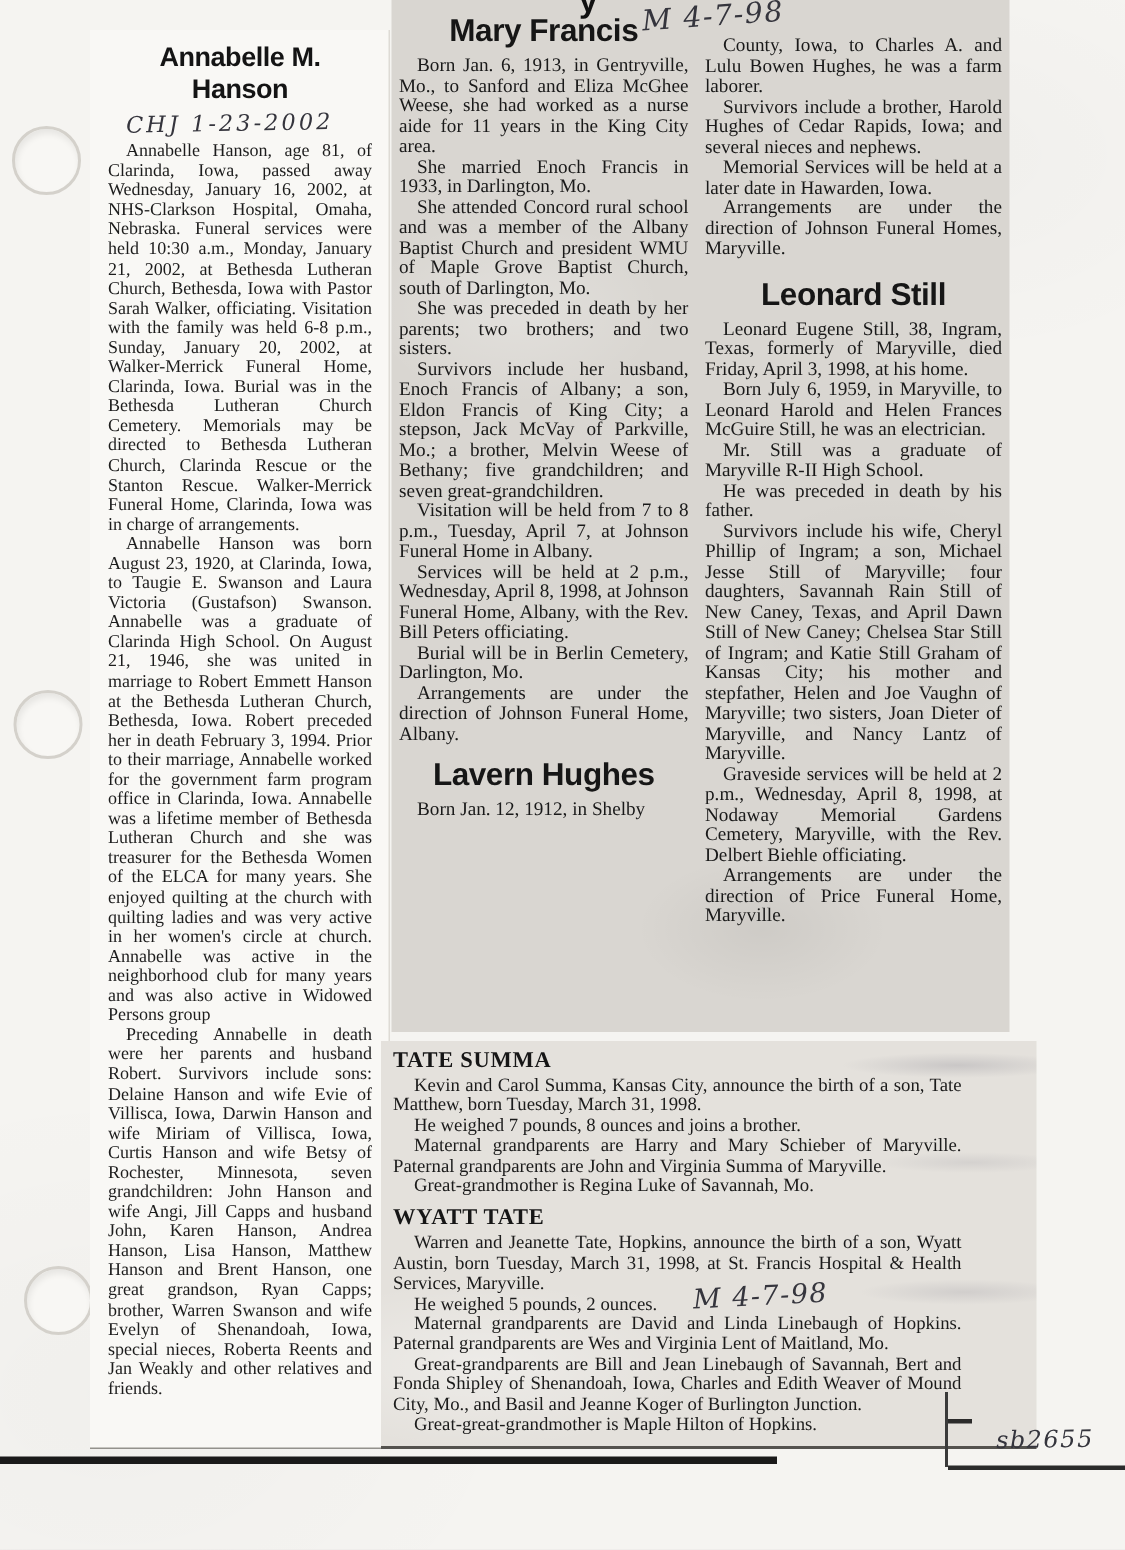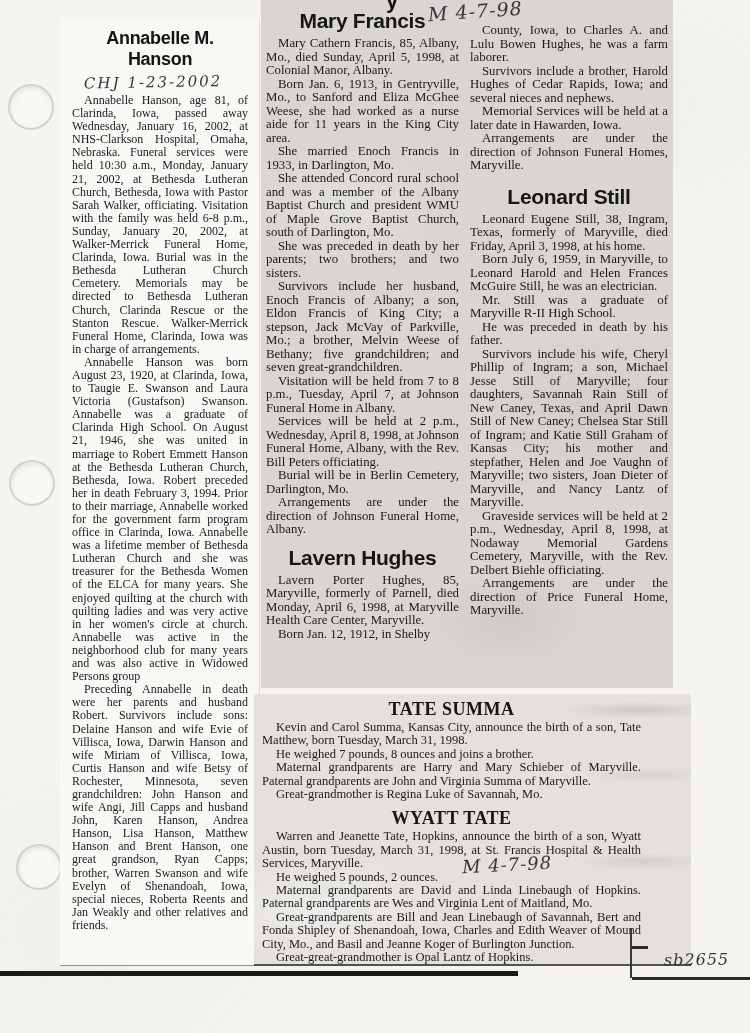--- a/index.html
+++ b/index.html
@@ -85,21 +85,21 @@
     background:#e4e1dc;
     background-image:
       radial-gradient(ellipse 110px 12px at 88% 6%, rgba(140,138,148,0.30), transparent 70%),
       radial-gradient(ellipse 90px 10px at 90% 30%, rgba(140,138,148,0.18), transparent 70%),
       radial-gradient(ellipse 100px 12px at 89% 62%, rgba(140,138,148,0.22), transparent 70%),
       radial-gradient(ellipse 200px 80px at 15% 80%, rgba(255,255,255,0.35), transparent 70%);
     border-bottom:2px solid #54524e;
     padding:2px 50px 0 8px;
   }
   .clip-births h3 {
-    font-size:18px; font-weight:bold; text-align:center;
+    font-size:15px; font-weight:bold; 
     margin:3px 0 1px; letter-spacing:0.5px; color:#161616;
   }
   .sec-wyatt h3 { margin-top:7px; }
   .clip-births p {
     font-size:12.5px; line-height:13.4px; text-indent:14px; margin:0;
     text-align:justify; color:#1b1b1b;
   }
 
   
   .scanline { position:absolute; background:#1a1a1a; }
@@ -123,34 +123,32 @@
     <p>Annabelle Hanson, age 81, of Clarinda, Iowa, passed away Wednesday, January 16, 2002, at NHS-Clarkson Hospital, Omaha, Nebraska. Funeral services were held 10:30 a.m., Monday, January 21, 2002, at Bethesda Lutheran Church, Bethesda, Iowa with Pastor Sarah Walker, officiating. Visitation with the family was held 6-8 p.m., Sunday, January 20, 2002, at Walker-Merrick Funeral Home, Clarinda, Iowa. Burial was in the Bethesda Lutheran Church Cemetery. Memorials may be directed to Bethesda Lutheran Church, Clarinda Rescue or the Stanton Rescue. Walker-Merrick Funeral Home, Clarinda, Iowa was in charge of arrangements.</p>
     <p>Annabelle Hanson was born August 23, 1920, at Clarinda, Iowa, to Taugie E. Swanson and Laura Victoria (Gustafson) Swanson. Annabelle was a graduate of Clarinda High School. On August 21, 1946, she was united in marriage to Robert Emmett Hanson at the Bethesda Lutheran Church, Bethesda, Iowa. Robert preceded her in death February 3, 1994. Prior to their marriage, Annabelle worked for the government farm program office in Clarinda, Iowa. Annabelle was a lifetime member of Bethesda Lutheran Church and she was treasurer for the Bethesda Women of the ELCA for many years. She enjoyed quilting at the church with quilting ladies and was very active in her women's circle at church. Annabelle was active in the neighborhood club for many years and was also active in Widowed Persons group</p>
     <p>Preceding Annabelle in death were her parents and husband Robert. Survivors include sons: Delaine Hanson and wife Evie of Villisca, Iowa, Darwin Hanson and wife Miriam of Villisca, Iowa, Curtis Hanson and wife Betsy of Rochester, Minnesota, seven grandchildren: John Hanson and wife Angi, Jill Capps and husband John, Karen Hanson, Andrea Hanson, Lisa Hanson, Matthew Hanson and Brent Hanson, one great grandson, Ryan Capps; brother, Warren Swanson and wife Evelyn of Shenandoah, Iowa, special nieces, Roberta Reents and Jan Weakly and other relatives and friends.</p>
   </article>
 
   <article class="clip clip-news">
     <span class="cut-glyph">y</span>
     <div class="newscol col-mid">
       <section class="sec-mary">
         <h2>Mary Francis</h2>
-        <p>Mary Cathern Francis, 85, Albany, Mo., died Sunday, April 5, 1998, at Colonial Manor, Albany.</p>
         <p>Born Jan. 6, 1913, in Gentryville, Mo., to Sanford and Eliza McGhee Weese, she had worked as a nurse aide for 11 years in the King City area.</p>
         <p>She married Enoch Francis in 1933, in Darlington, Mo.</p>
         <p>She attended Concord rural school and was a member of the Albany Baptist Church and president WMU of Maple Grove Baptist Church, south of Darlington, Mo.</p>
         <p>She was preceded in death by her parents; two brothers; and two sisters.</p>
         <p>Survivors include her husband, Enoch Francis of Albany; a son, Eldon Francis of King City; a stepson, Jack McVay of Parkville, Mo.; a brother, Melvin Weese of Bethany; five grandchildren; and seven great-grandchildren.</p>
         <p>Visitation will be held from 7 to 8 p.m., Tuesday, April 7, at Johnson Funeral Home in Albany.</p>
         <p>Services will be held at 2 p.m., Wednesday, April 8, 1998, at Johnson Funeral Home, Albany, with the Rev. Bill Peters officiating.</p>
         <p>Burial will be in Berlin Cemetery, Darlington, Mo.</p>
         <p>Arrangements are under the direction of Johnson Funeral Home, Albany.</p>
       </section>
       <section class="sec-lavern">
         <h2>Lavern Hughes</h2>
-        <p>Lavern Porter Hughes, 85, Maryville, formerly of Parnell, died Monday, April 6, 1998, at Maryville Health Care Center, Maryville.</p>
         <p>Born Jan. 12, 1912, in Shelby</p>
       </section>
     </div>
     <div class="newscol col-right">
       <section class="sec-lavern-cont">
         <p>County, Iowa, to Charles A. and Lulu Bowen Hughes, he was a farm laborer.</p>
         <p>Survivors include a brother, Harold Hughes of Cedar Rapids, Iowa; and several nieces and nephews.</p>
         <p>Memorial Services will be held at a later date in Hawarden, Iowa.</p>
         <p>Arrangements are under the direction of Johnson Funeral Homes, Maryville.</p>
       </section>
@@ -174,21 +172,21 @@
       <p>He weighed 7 pounds, 8 ounces and joins a brother.</p>
       <p>Maternal grandparents are Harry and Mary Schieber of Maryville. Paternal grandparents are John and Virginia Summa of Maryville.</p>
       <p>Great-grandmother is Regina Luke of Savannah, Mo.</p>
     </section>
     <section class="sec-wyatt">
       <h3>WYATT TATE</h3>
       <p>Warren and Jeanette Tate, Hopkins, announce the birth of a son, Wyatt Austin, born Tuesday, March 31, 1998, at St. Francis Hospital &amp; Health Services, Maryville.</p>
       <p>He weighed 5 pounds, 2 ounces.</p>
       <p>Maternal grandparents are David and Linda Linebaugh of Hopkins. Paternal grandparents are Wes and Virginia Lent of Maitland, Mo.</p>
       <p>Great-grandparents are Bill and Jean Linebaugh of Savannah, Bert and Fonda Shipley of Shenandoah, Iowa, Charles and Edith Weaver of Mound City, Mo., and Basil and Jeanne Koger of Burlington Junction.</p>
-      <p>Great-great-grandmother is Opal Lantz of Hopkins.</p>
+      <p>Great-great-grandmother is Maple Hilton of Hopkins.</p>
     </section>
   </article>
 
   <div class="hw hw-top">M 4-7-98</div>
   <div class="hw hw-mid">M 4-7-98</div>
   <div class="hw hw-sb">sb2655</div>
 
   <div class="scanline scan-bottom-left"></div>
   <div class="scanline scan-seg"></div>
   <div class="scanline scan-vline"></div>

